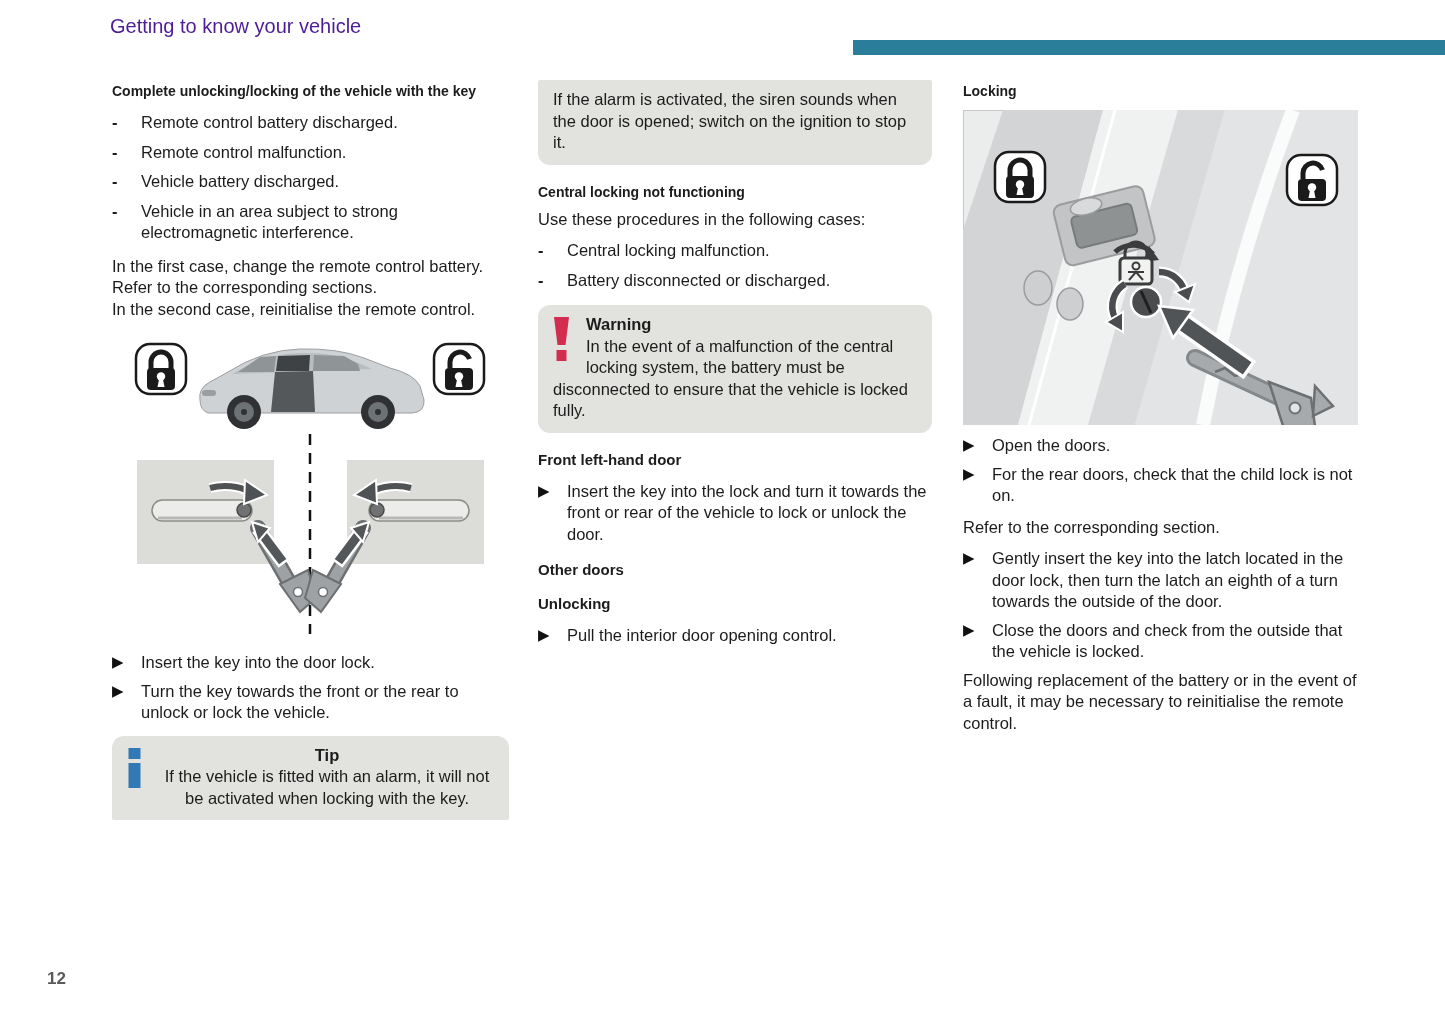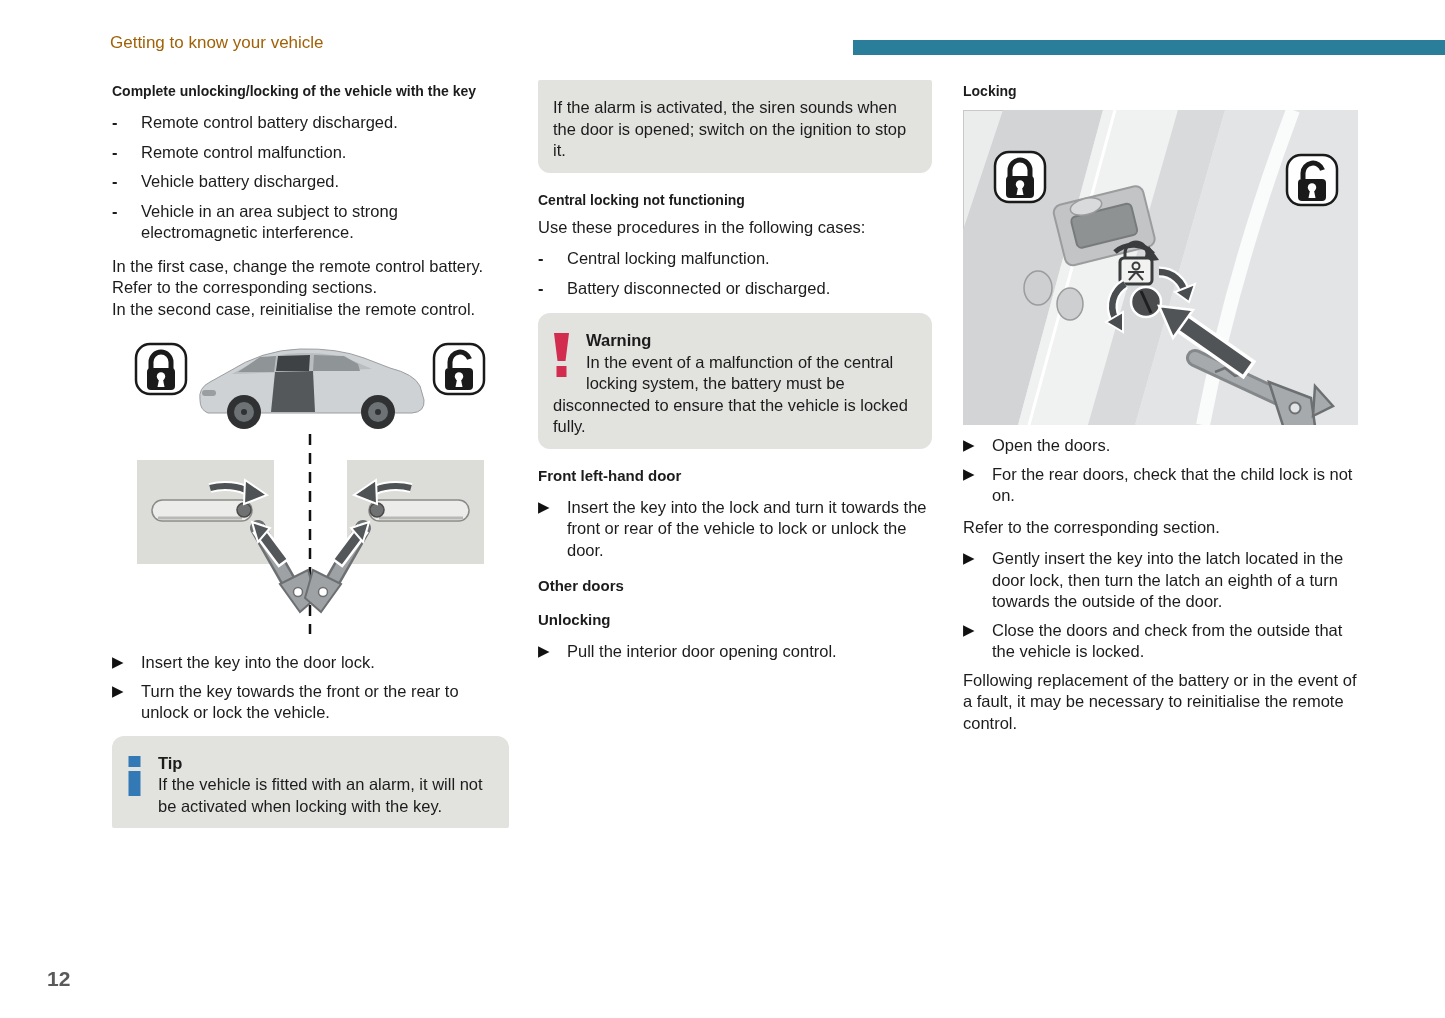--- a/index.html
+++ b/index.html
@@ -1,46 +1,46 @@
 <!DOCTYPE html>
 <html><head>
 <meta charset="utf-8">
 <style>
   html,body{margin:0;padding:0;}
   body{
     width:1445px;height:1018px;position:relative;background:#ffffff;
     font-family:"Liberation Sans","DejaVu Sans",sans-serif;color:#1c1c1c;
     font-size:16.5px;line-height:21.5px;overflow:hidden;
   }
-  .header-title{position:absolute;left:110px;top:32px;font-size:17px;color:#a16207;}
+  .header-title{position:absolute;left:110px;top:16px;font-size:20px;color:#4c1d95;}
   .accent-bar{position:absolute;left:853px;top:40px;width:592px;height:15px;background:#2b7e99;}
-  .page-number{position:absolute;left:47px;top:968px;font-size:21px;font-weight:bold;color:#5a5a5a;}
+  .page-number{position:absolute;left:47px;top:968px;font-size:17px;font-weight:bold;color:#5a5a5a;}
 
   .col{position:absolute;top:80px;}
   .col1{left:112px;width:397px;}
   .col2{left:538px;width:394px;}
   .col3{left:963px;width:395px;}
 
   .sec-h{font-size:14px;line-height:22px;font-weight:bold;margin:0;}
   .sub-h{font-size:15px;line-height:22px;font-weight:bold;margin:0;}
   p{margin:0;}
   .mt6{margin-top:6px;}.mt10{margin-top:10px;}.mt12{margin-top:12px;}
   .mt14{margin-top:14px;}.mt16{margin-top:16px;}
 
   .dash-list{margin-top:10px;}
   .dash-item{display:grid;grid-template-columns:29px 1fr;margin:8px 0;}
   .dash-mark{font-weight:bold;}
 
   .step-list{margin-top:10px;}
   .step-item{display:grid;grid-template-columns:29px 1fr;margin:7px 0;}
   .tri{font-family:"DejaVu Sans",sans-serif;font-size:15px;line-height:21.5px;color:#111;}
 
-  .note-box{background:#e2e2df;border-radius:12px;padding:17px 13px 11px 15px;}
+  .note-box{background:#e2e2df;border-radius:12px;padding:9px 13px 11px 15px;}
   .note-box.flat-top{border-radius:2px 2px 12px 12px;}
-  .note-box.flat-bottom{border-radius:12px 12px 2px 2px;}
+  .note-box.flat-bottom{border-radius:12px 12px 2px 2px;text-align:center;}
   .note-title{font-weight:bold;}
   .icon-float{float:left;margin:3px 17px 2px 1px;}
 
   .fig{display:block;}
 </style>
 </head>
 <body>
 
 <svg width="0" height="0" style="position:absolute">
   <defs>

